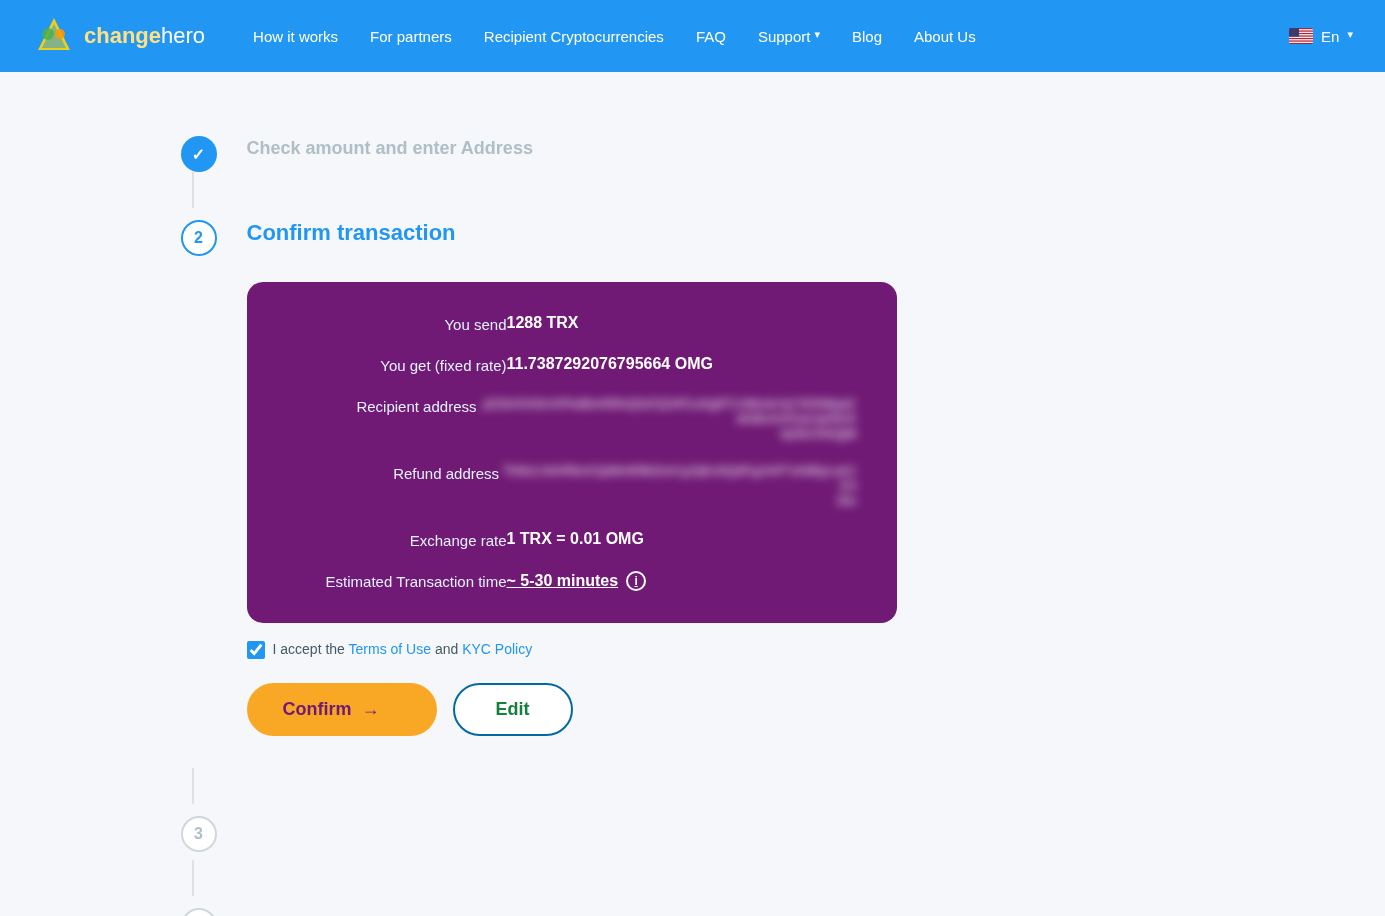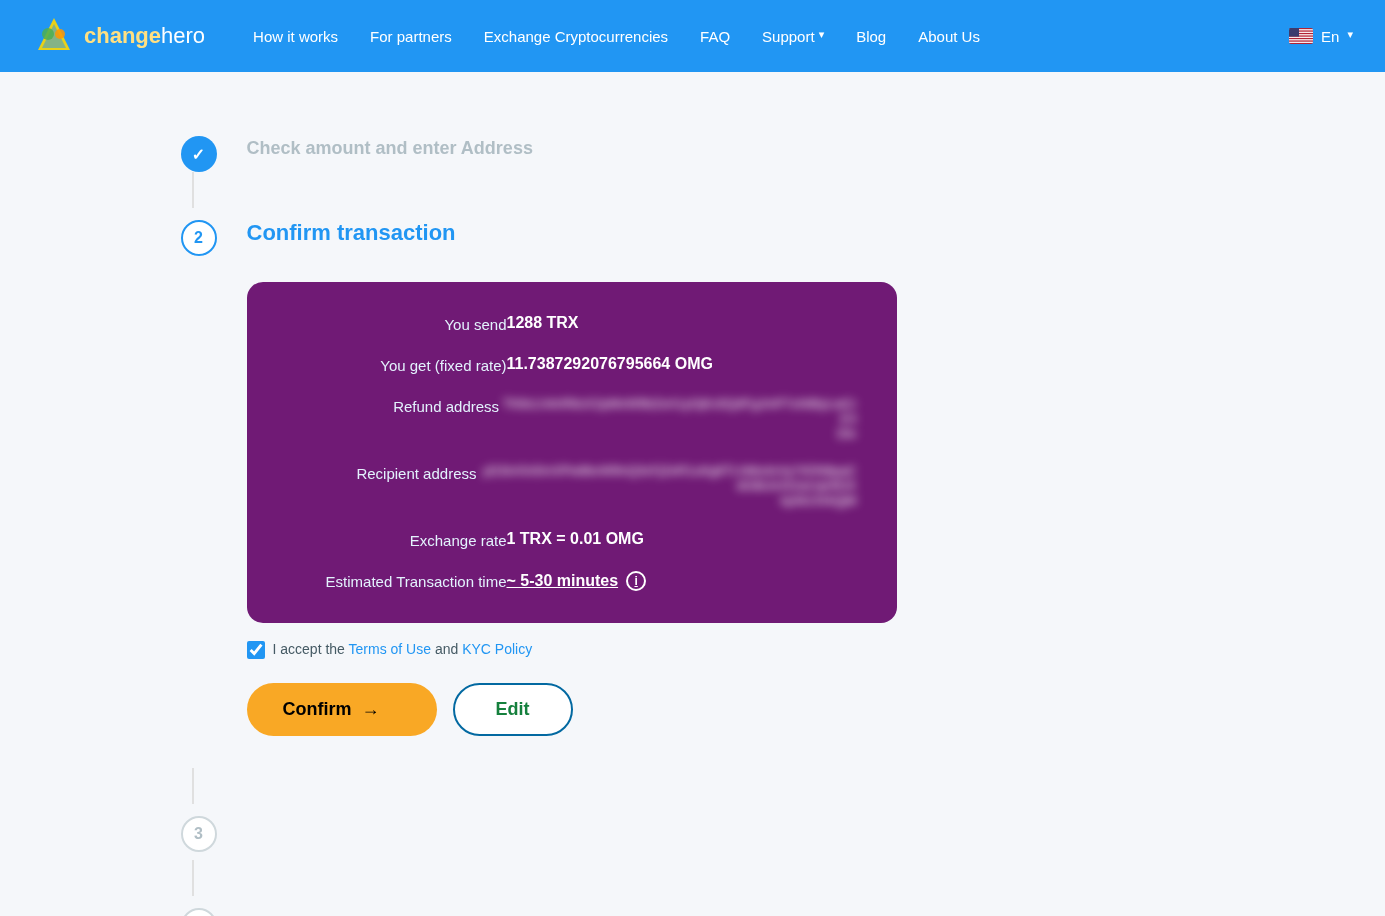--- a/index.html
+++ b/index.html
@@ -216,21 +216,21 @@
       align-items: center;
       gap: 16px;
     }
     .btn-confirm {
       background: #f9a825;
       border: none;
       border-radius: 32px;
       padding: 16px 36px;
       font-size: 18px;
       font-weight: 700;
-      color: #000000;
+      color: #701a75;
       cursor: pointer;
       display: flex;
       align-items: center;
       gap: 10px;
       min-width: 190px;
     }
     .btn-edit {
       background: #fff;
       border: 2px solid #0369a1;
       border-radius: 32px;
@@ -263,21 +263,21 @@
       <circle cx="28" cy="20" r="5" fill="#FF9800" opacity="0.85"></circle>
     </svg>
     <span class="nav-logo-text">
       <span>change</span><span style="color:#fff;font-weight:400;">hero</span>
     </span>
   </div>
 
   <div class="nav-links">
     <a class="nav-link">How it works</a>
     <a class="nav-link">For partners</a>
-    <a class="nav-link">Exchange Cryptocurrencies</a>
+    <a class="nav-link">Recipient Cryptocurrencies</a>
     <a class="nav-link">FAQ</a>
     <a class="nav-link nav-support">
       <span>Support</span>
       <span class="chevron-down">▾</span>
     </a>
     <a class="nav-link">Blog</a>
     <a class="nav-link">About Us</a>
   </div>
 
   <div class="nav-right">
@@ -331,30 +331,30 @@
           <div class="card-label">You send</div>
           <div class="card-value">1288 TRX</div>
         </div>
 
         <div class="card-row">
           <div class="card-label">You get (fixed rate)</div>
           <div class="card-value">11.7387292076795664 OMG</div>
         </div>
 
         <div class="card-row">
+          <div class="card-label">Recipient address</div>
+          <div class="card-value blurred">
+            yD2kA0x5mXPw8bvW9nQ3cFjZeR1uKg6TLhMo4sVy7rElN8paCdGBiJmS2wUqHfOX<br>kpWzXt4QjM
+          </div>
+        </div>
+
+        <div class="card-row">
           <div class="card-label">Refund address</div>
           <div class="card-value blurred">
             TK8cLh4nR6oX2pMvW9bZeA1yGjKs5QdFgJmP7uNiByLwCrE3<br>Dtv
-          </div>
-        </div>
-
-        <div class="card-row">
-          <div class="card-label">Recipient address</div>
-          <div class="card-value blurred">
-            yD2kA0x5mXPw8bvW9nQ3cFjZeR1uKg6TLhMo4sVy7rElN8paCdGBiJmS2wUqHfOX<br>kpWzXt4QjM
           </div>
         </div>
 
         <div class="card-row">
           <div class="card-label">Exchange rate</div>
           <div class="card-value">1 TRX = 0.01 OMG</div>
         </div>
 
         <div class="card-row">
           <div class="card-label">Estimated Transaction time</div>

